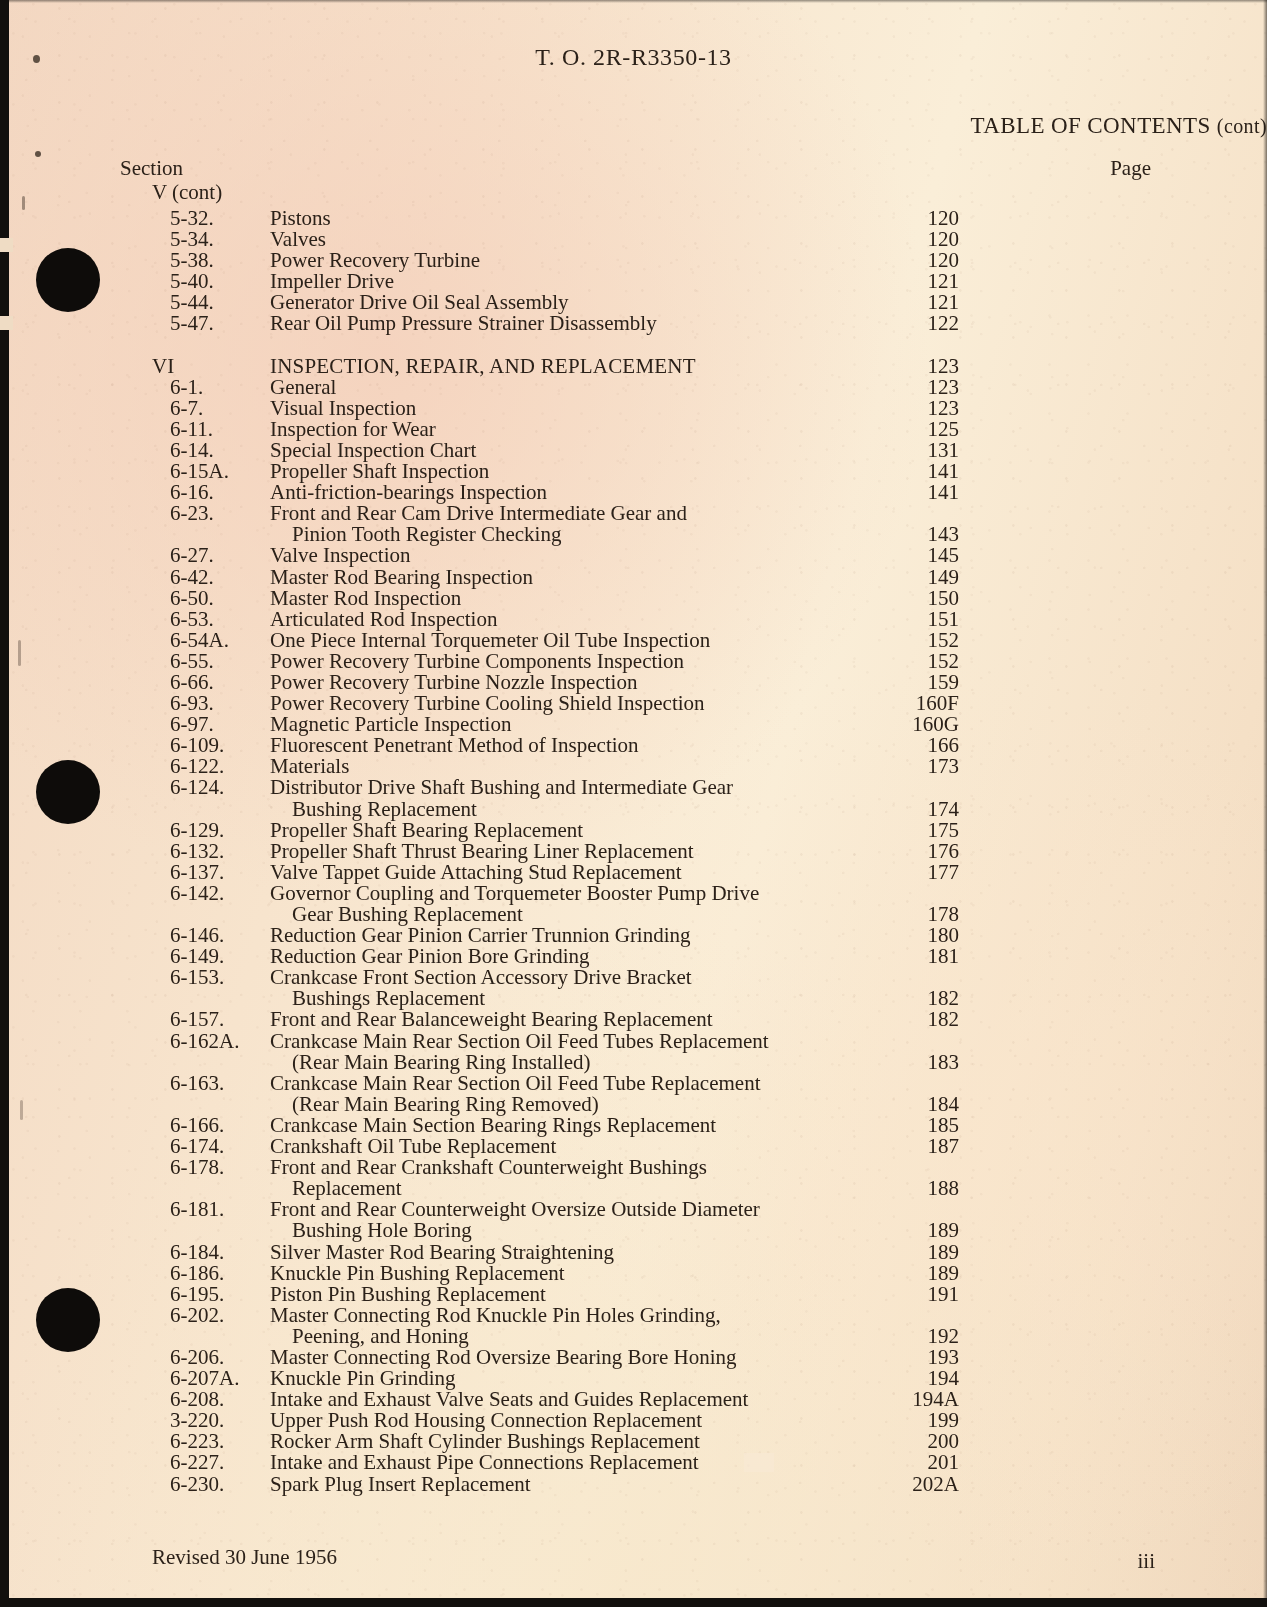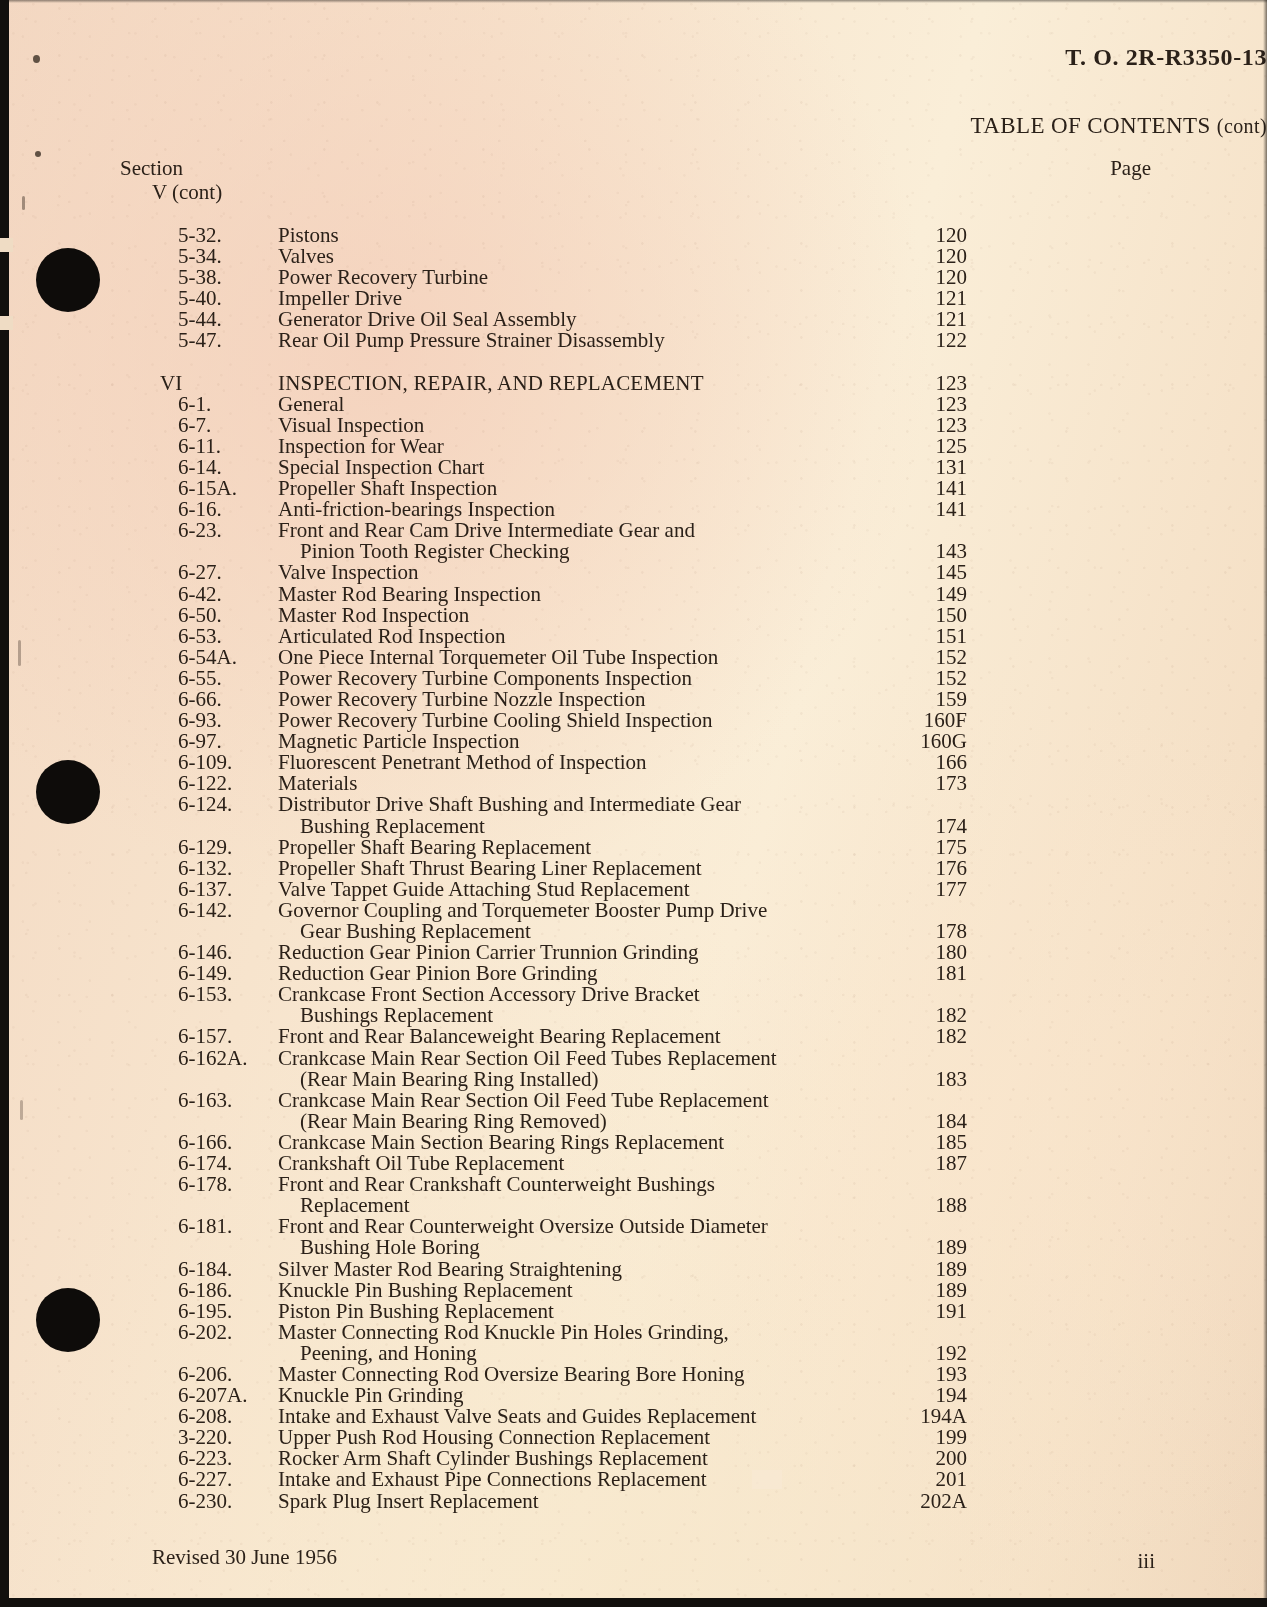--- a/index.html
+++ b/index.html
@@ -94,24 +94,23 @@
   #fleck-5 { left: 20px; top: 1100px; width: 3px; height: 20px; opacity:.3; border-radius: 2px; }
 
   
   #content { position: absolute; inset: 0; }
 
   .doc-number {
     position: absolute;
     top: 44px;
     left: 0;
     width: 1267px;
-    text-align: right;
+    text-align: center;
     font-size: 24px;
     letter-spacing: 0.6px;
-    font-weight: bold;
   }
 
   .toc-heading {
     position: absolute;
     top: 113px;
     left: 0;
     width: 1267px;
     text-align: right;
     font-size: 23px;
     letter-spacing: 0.4px;
@@ -133,24 +132,23 @@
   .section-v-cont {
     position: absolute;
     top: 180px;
     left: 152px;
     font-size: 21px;
   }
 
   
   #toc {
     position: absolute;
-    top: 225px;
+    top: 208px;
     left: 0;
     width: 1062px;
-    margin-left: 8px;
   }
 
   .row {
     position: relative;
     display: flex;
     align-items: flex-start;
     min-height: 21.1px;
   }
 
   .sec-col {

